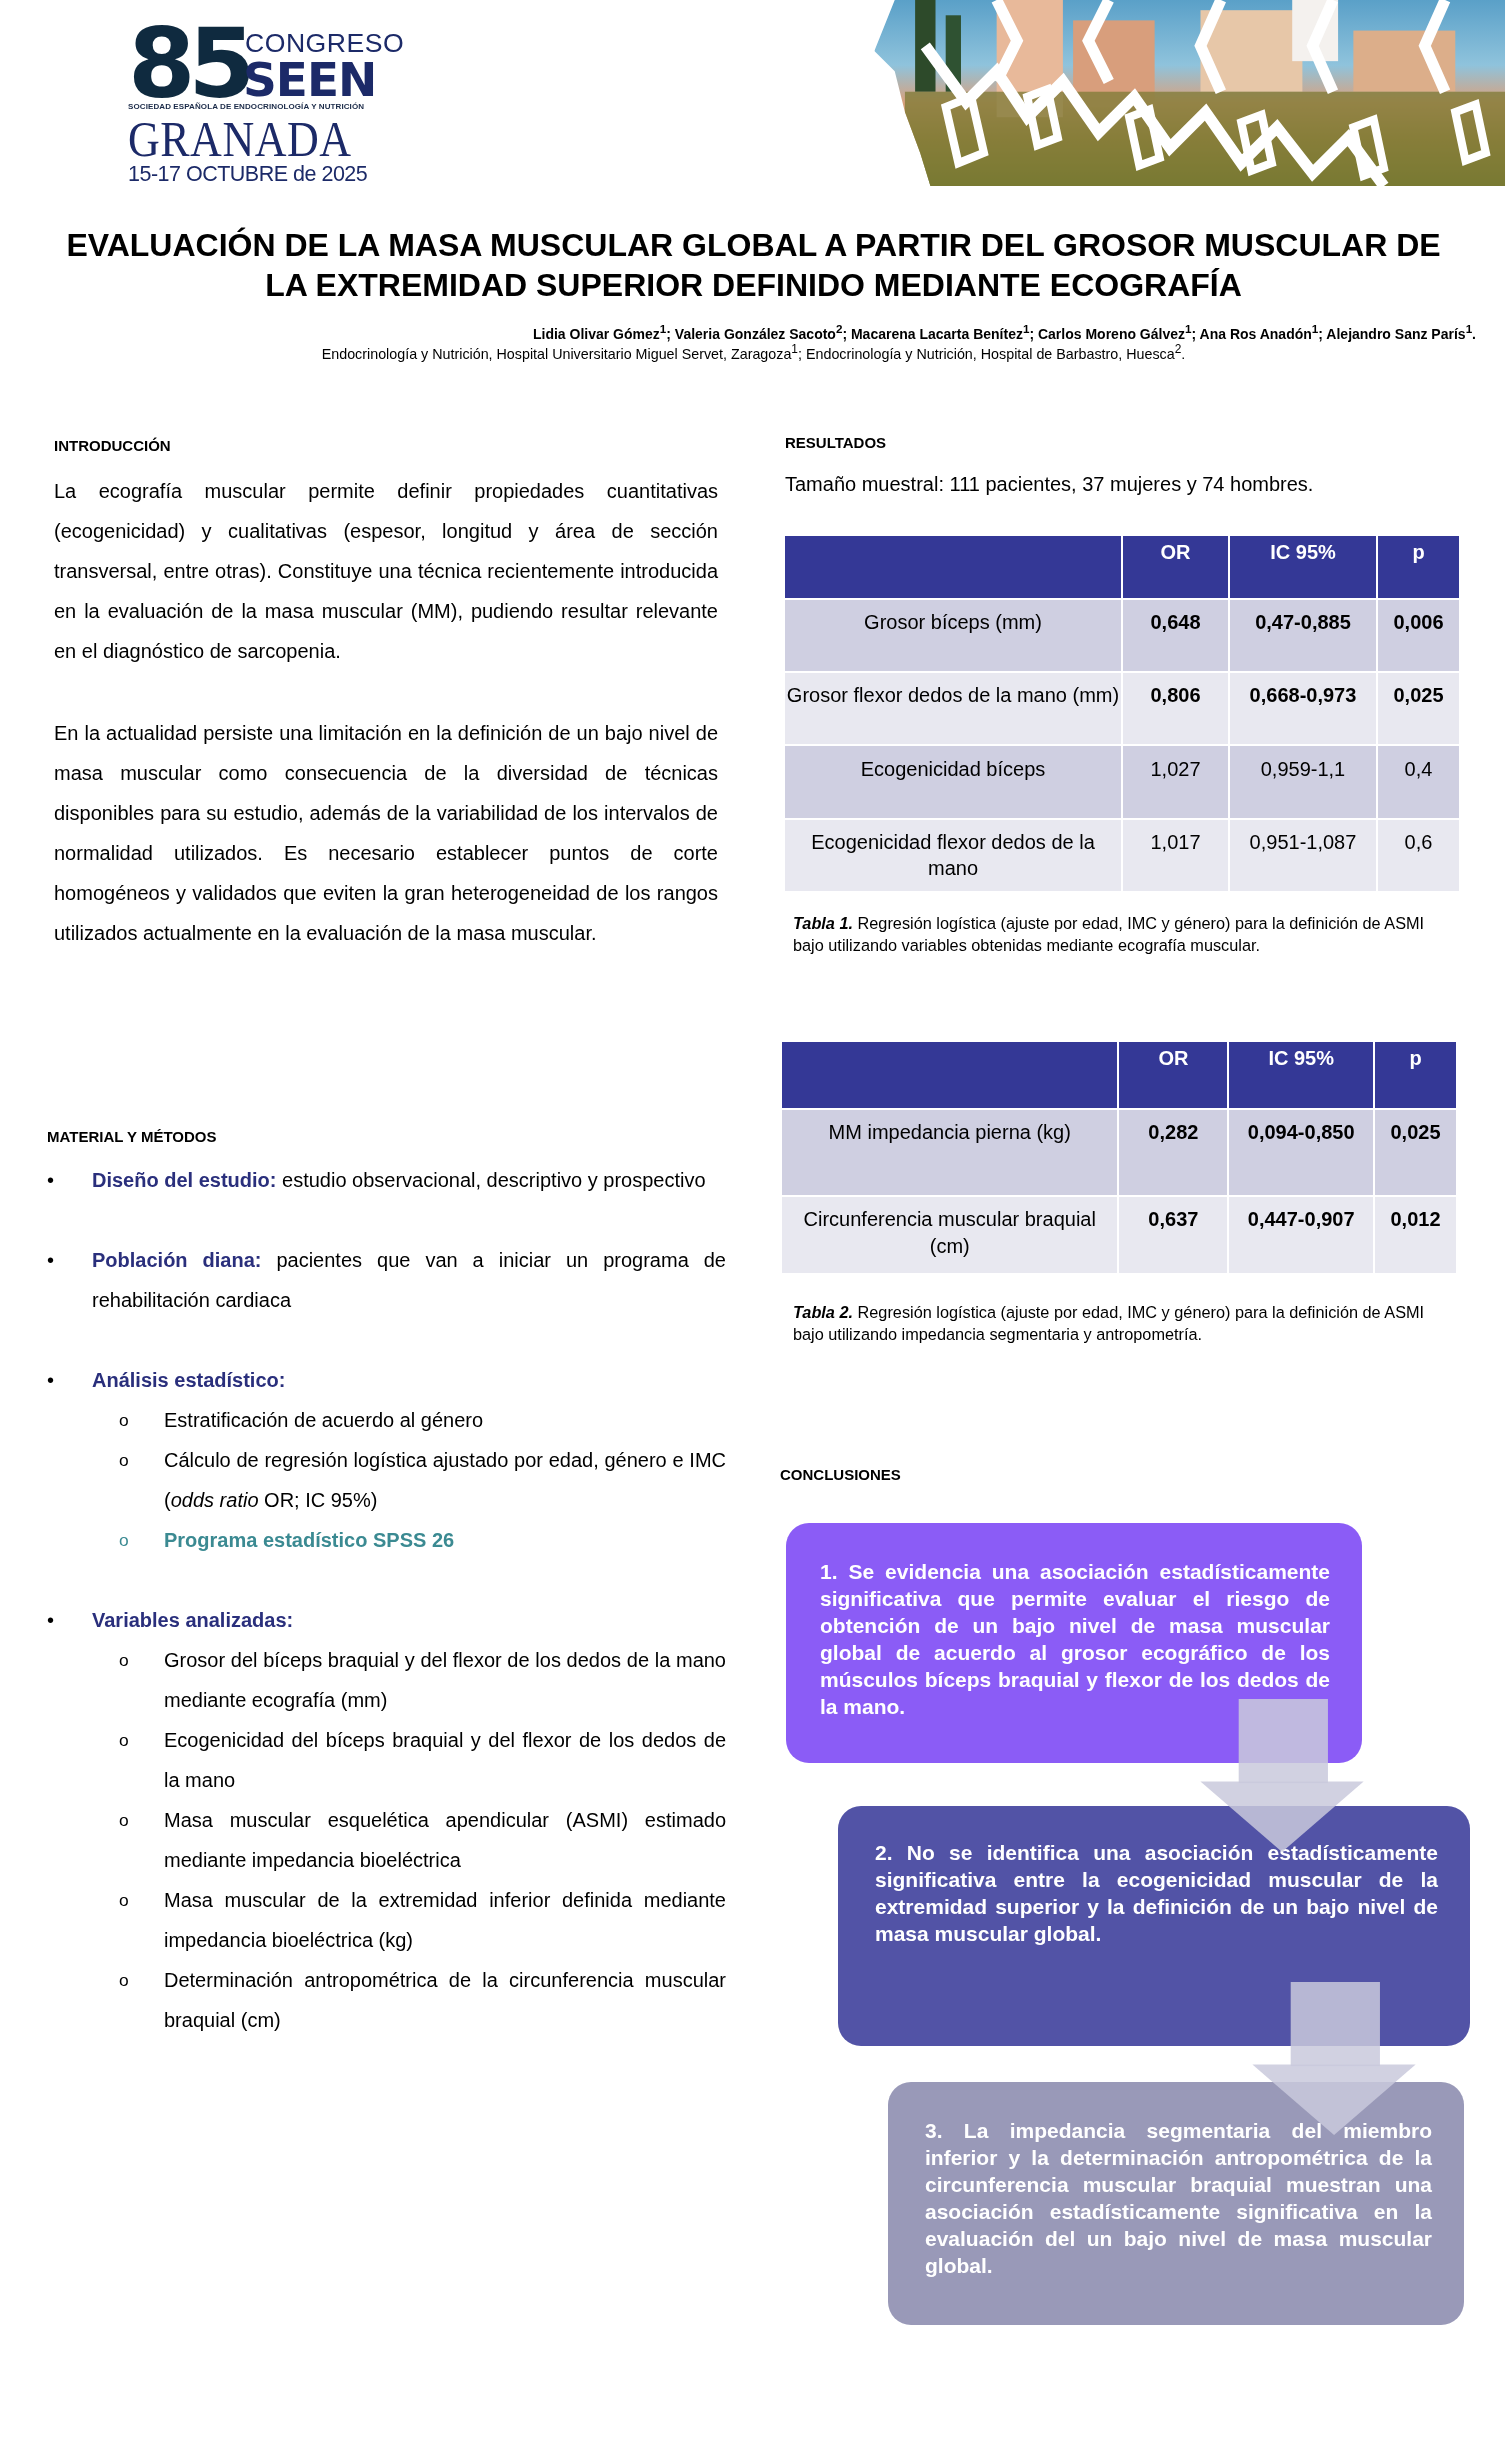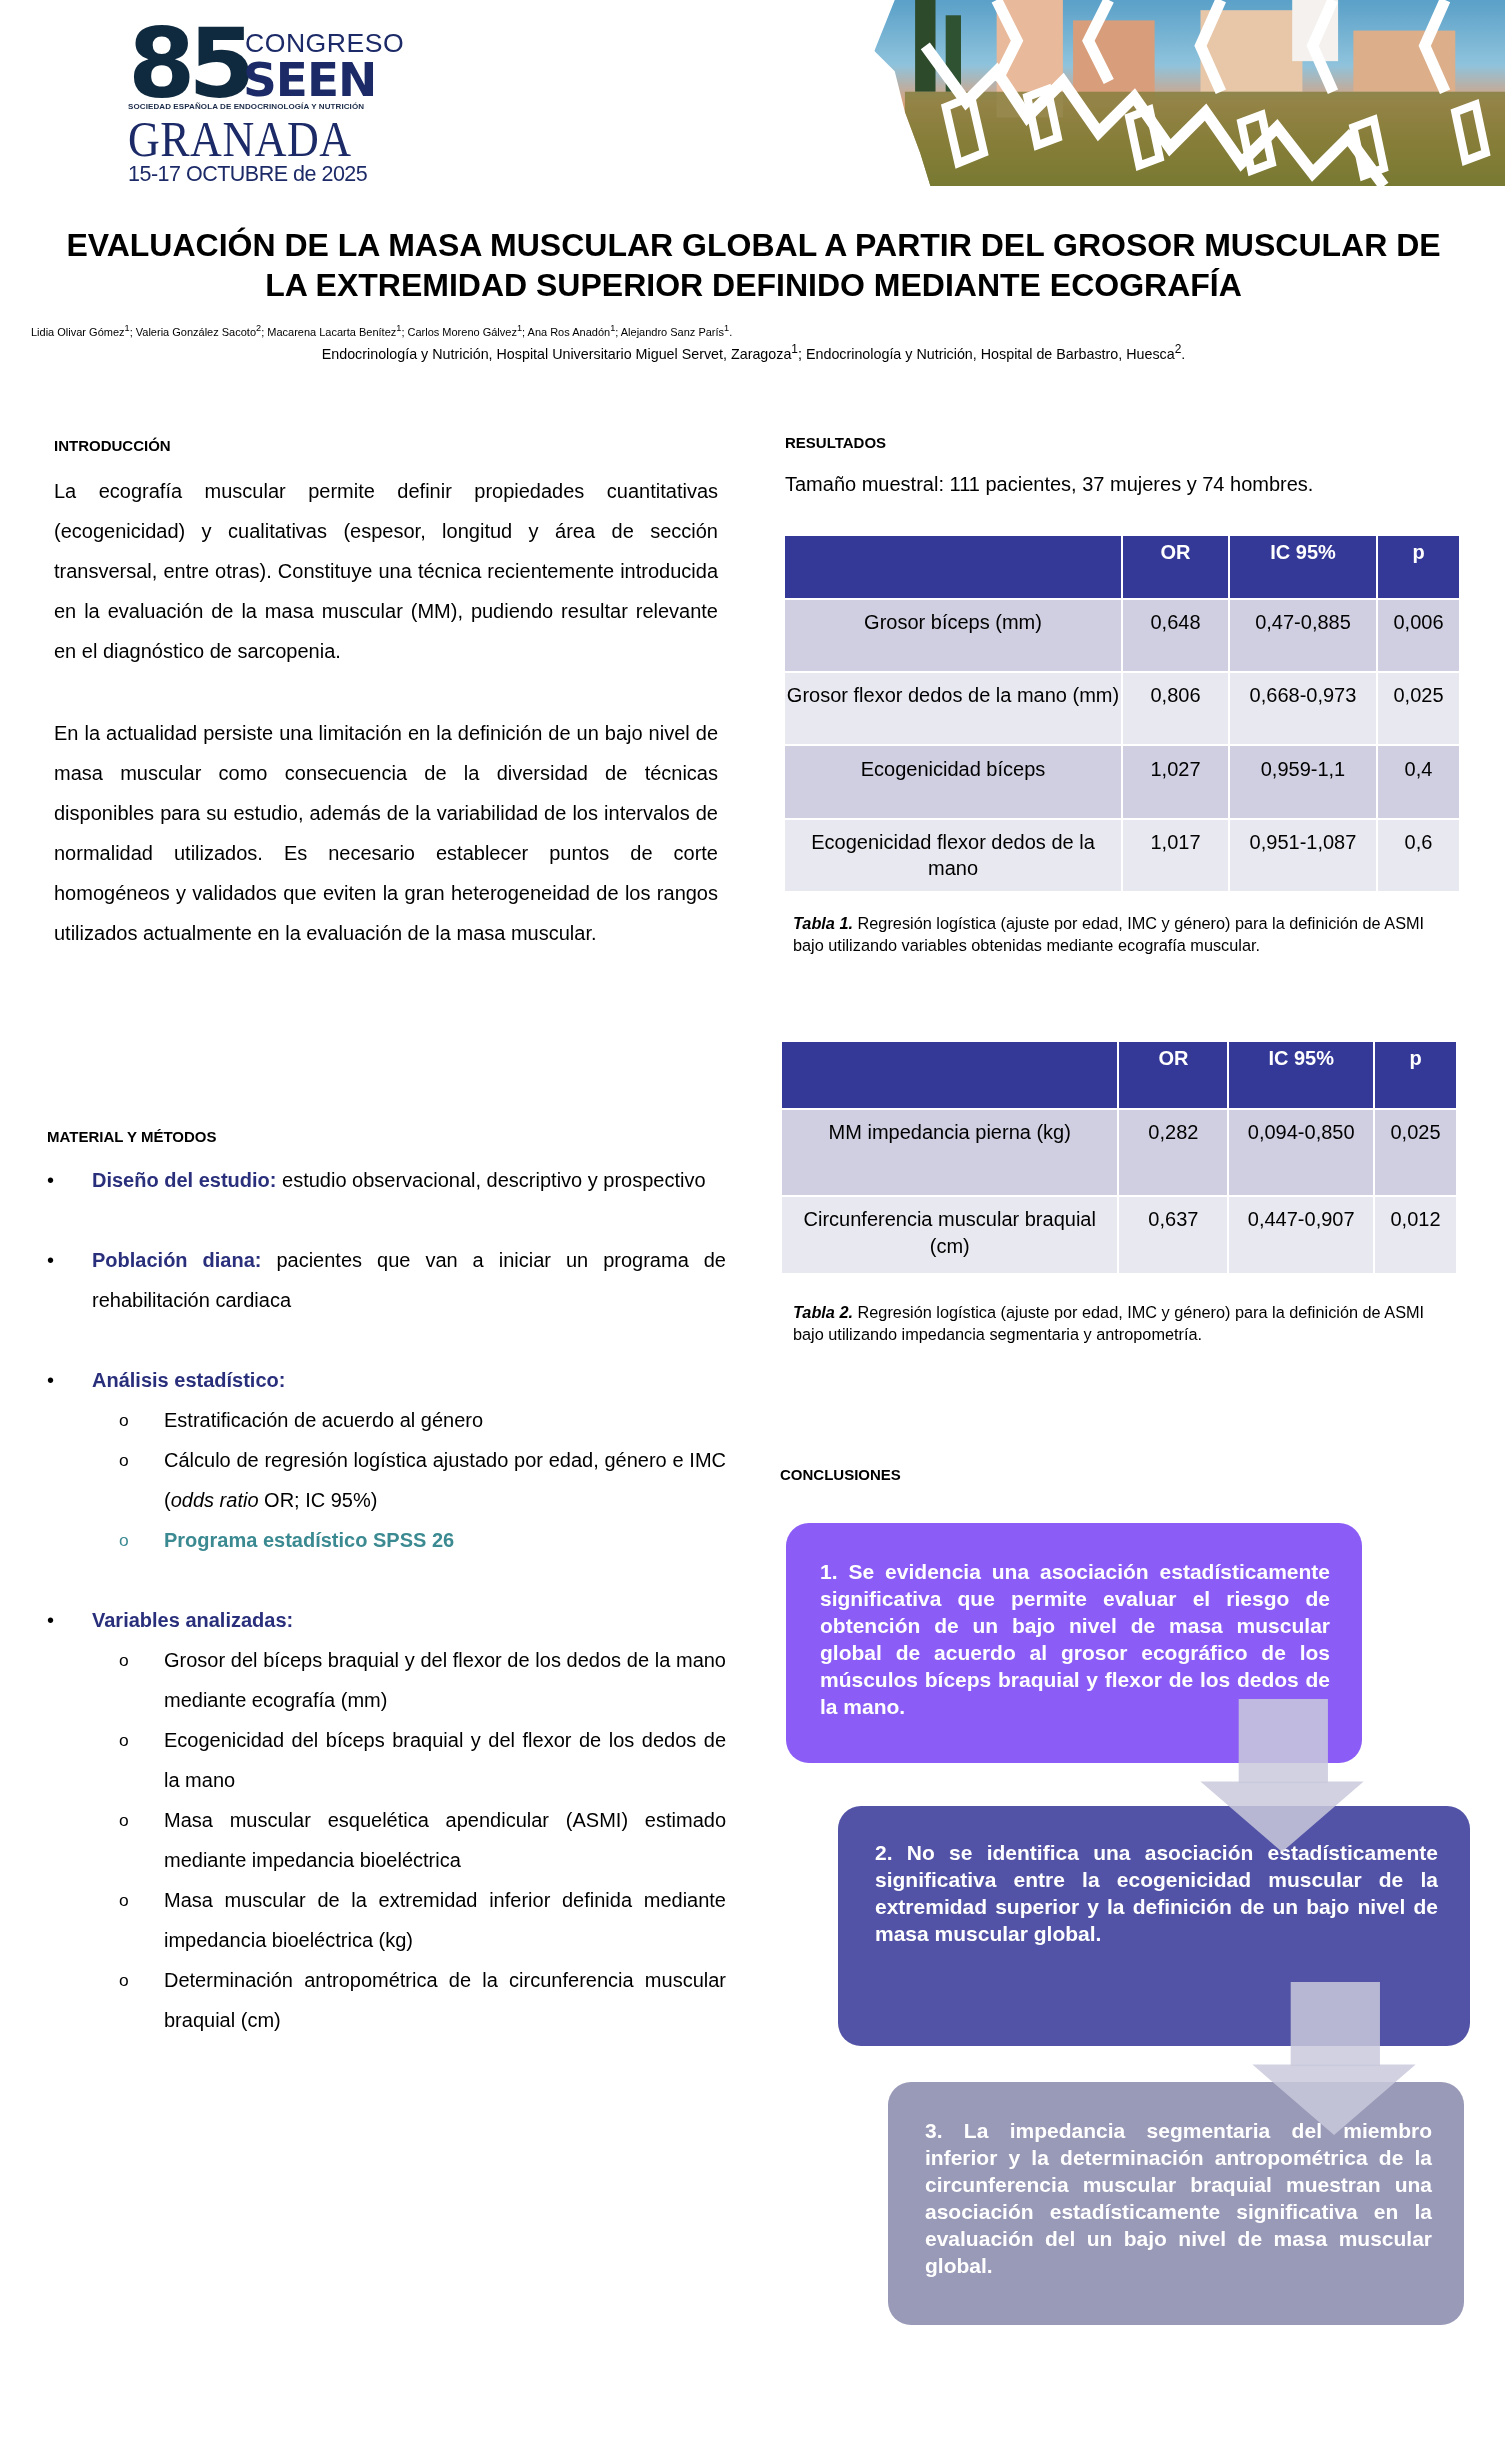--- a/index.html
+++ b/index.html
@@ -14,42 +14,42 @@
   .logo-seen { position: absolute; left: 115px; top: 41px; font-size: 47px; font-weight: 900; color: #1c2a68; line-height: 47px; font-family: "DejaVu Sans", sans-serif; letter-spacing: -1px; }
   .logo-soc { position: absolute; left: 0; top: 87px; font-size: 8px; font-weight: bold; color: #1a2a48; letter-spacing: 0.1px; white-space: nowrap; }
   .logo-granada { position: absolute; left: 0; top: 100px; font-size: 44px; color: #1c2a68; font-family: "Liberation Serif", serif; letter-spacing: 0.5px; line-height: 44px; transform: scaleY(1.15); transform-origin: top left; }
   .logo-date { position: absolute; left: 0; top: 149px; font-size: 21.5px; color: #1c2a68; line-height: 21.5px; letter-spacing: -0.5px; }
 
   
   .header-img { left: 843px; top: 0; width: 663px; height: 186px; overflow: hidden; }
 
   
   .title { left: 31px; top: 225px; width: 1445px; text-align: center; font-size: 32px; font-weight: bold; line-height: 40px; }
-  .authors { left: 31px; top: 319px; width: 1445px; text-align: left; font-size: 11px; font-weight: normal; line-height: 19.4px; }
+  .authors { left: 31px; top: 319px; width: 1445px; text-align: right; font-size: 14px; font-weight: bold; line-height: 19.4px; }
   .affil { left: 31px; top: 340px; width: 1445px; text-align: center; font-size: 14.3px; line-height: 18.4px; }
 
   .section-h { font-size: 15px; font-weight: bold; }
   .body-text { font-size: 20px; line-height: 40px; text-align: justify; }
 
   
   .intro-h { left: 54px; top: 437px; }
   .intro-p1 { left: 54px; top: 471px; width: 664px; }
   .intro-p2 { left: 54px; top: 713px; width: 664px; }
 
   
   .res-h { left: 785px; top: 434px; }
   .res-sample { left: 785px; top: 473px; font-size: 20px; }
 
   table.res { border-collapse: collapse; font-size: 20px; }
   table.res th { background: #343896; color: #fff; font-weight: bold; text-align: center; vertical-align: top; padding-top: 5.1px; border-right: 2px solid #fff; }
   table.res td { text-align: center; vertical-align: top; padding-top: 9.2px; border-right: 2px solid #fff; border-top: 2px solid #fff; line-height: 26.6px; }
   table.res tr.odd td { background: #cfcfe1; }
   table.res tr.even td { background: #e8e8f0; }
   table.res td.lbl { font-weight: normal; }
-  table.res td.bold { font-weight: normal; }
+  table.res td.bold { font-weight: bold; }
   table.res th:last-child, table.res td:last-child { border-right: none; }
 
   .t1 { left: 785px; top: 536px; width: 674px; }
   .t1 th { height: 56px; }
   .t1 tr.r td { height: 61px; }
   .cap1 { left: 793px; top: 913px; width: 664px; font-size: 16.3px; line-height: 21.5px; }
   .t2 { left: 782px; top: 1042px; width: 674px; }
   .t2 th { height: 60px; }
   .t2 tr.r1 td { height: 75px; }
   .t2 tr.r2 td { height: 66px; }

